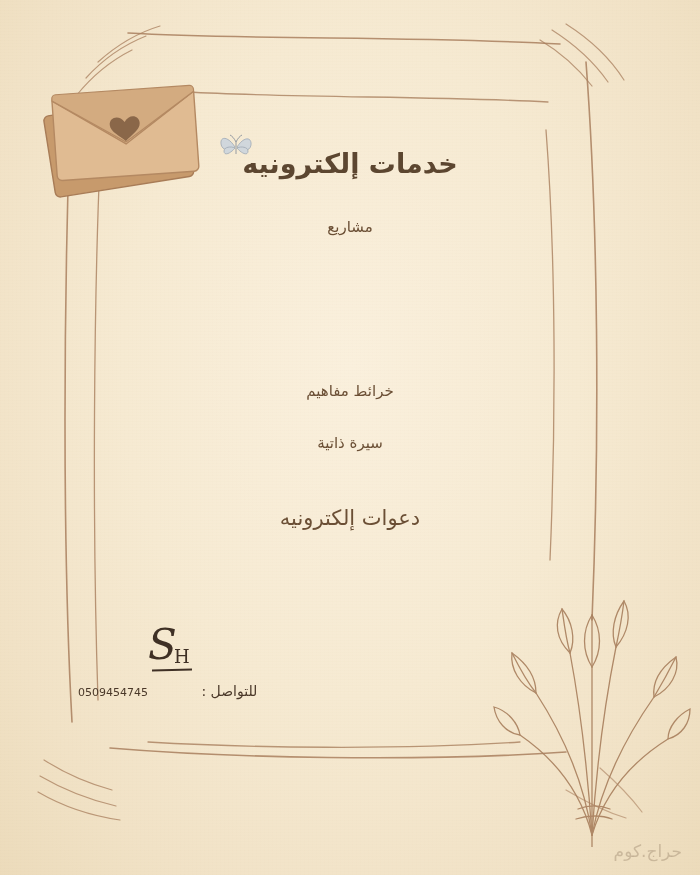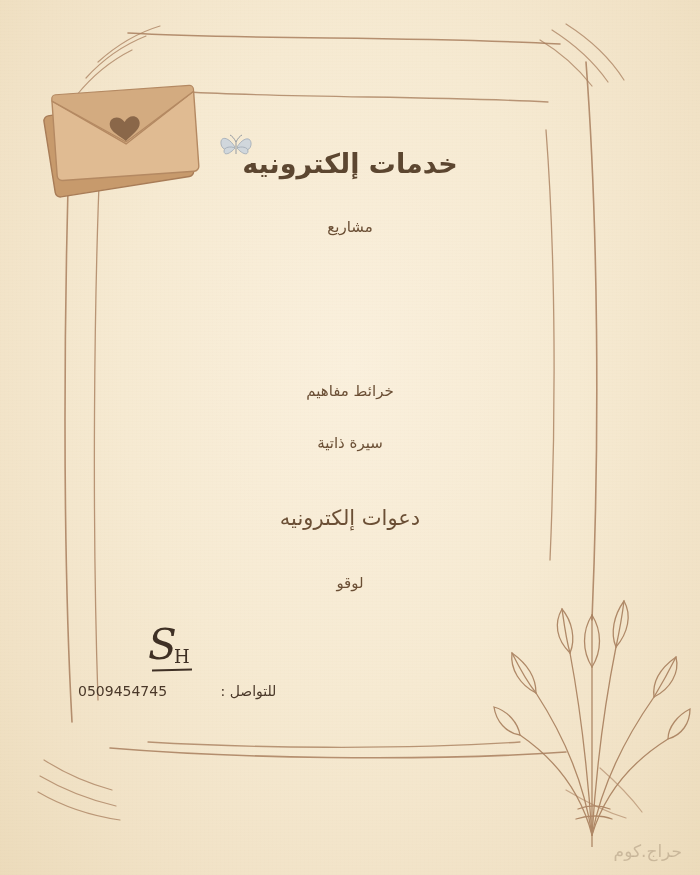--- a/index.html
+++ b/index.html
@@ -134,21 +134,21 @@
     top: 680px;
     width: 230px;
     text-align: left;
     direction: rtl;
     font-family: "DejaVu Sans", sans-serif;
     font-size: 17px;
     color: #4a3829;
     white-space: nowrap;
   }
   #contact .label { font-size: 14px; margin-left: 48px; }
-  #contact .phone { font-size: 14px; letter-spacing: .3px; }
+  #contact .phone { font-size: 11px; letter-spacing: .3px; }
 
   
   #watermark {
     position: absolute;
     right: 18px;
     bottom: 14px;
     font-family: "DejaVu Sans", sans-serif;
     font-size: 17px;
     color: rgba(120, 96, 72, .30);
     letter-spacing: 1px;
@@ -280,21 +280,20 @@
         <path d="M18 10 C 20 6, 22 4, 24 3"></path>
       </g>
     </svg>
 
     <div class="title">خدمات إلكترونيه</div>
 
     <div class="service s0">مشاريع</div>
     <div class="service s2">خرائط مفاهيم</div>
     <div class="service s4">دعوات إلكترونيه</div>
     <div class="service s3">سيرة ذاتية</div>
-    <div class="service s5">لوقو</div>
 
     <div id="monogram">
       <span class="s-letter">S</span>
       <span class="h-letter">H</span>
       <span class="mono-bar"></span>
     </div>
 
     <div id="contact">
       <span class="label">للتواصل :</span>
       <span class="phone">0509454745</span>

